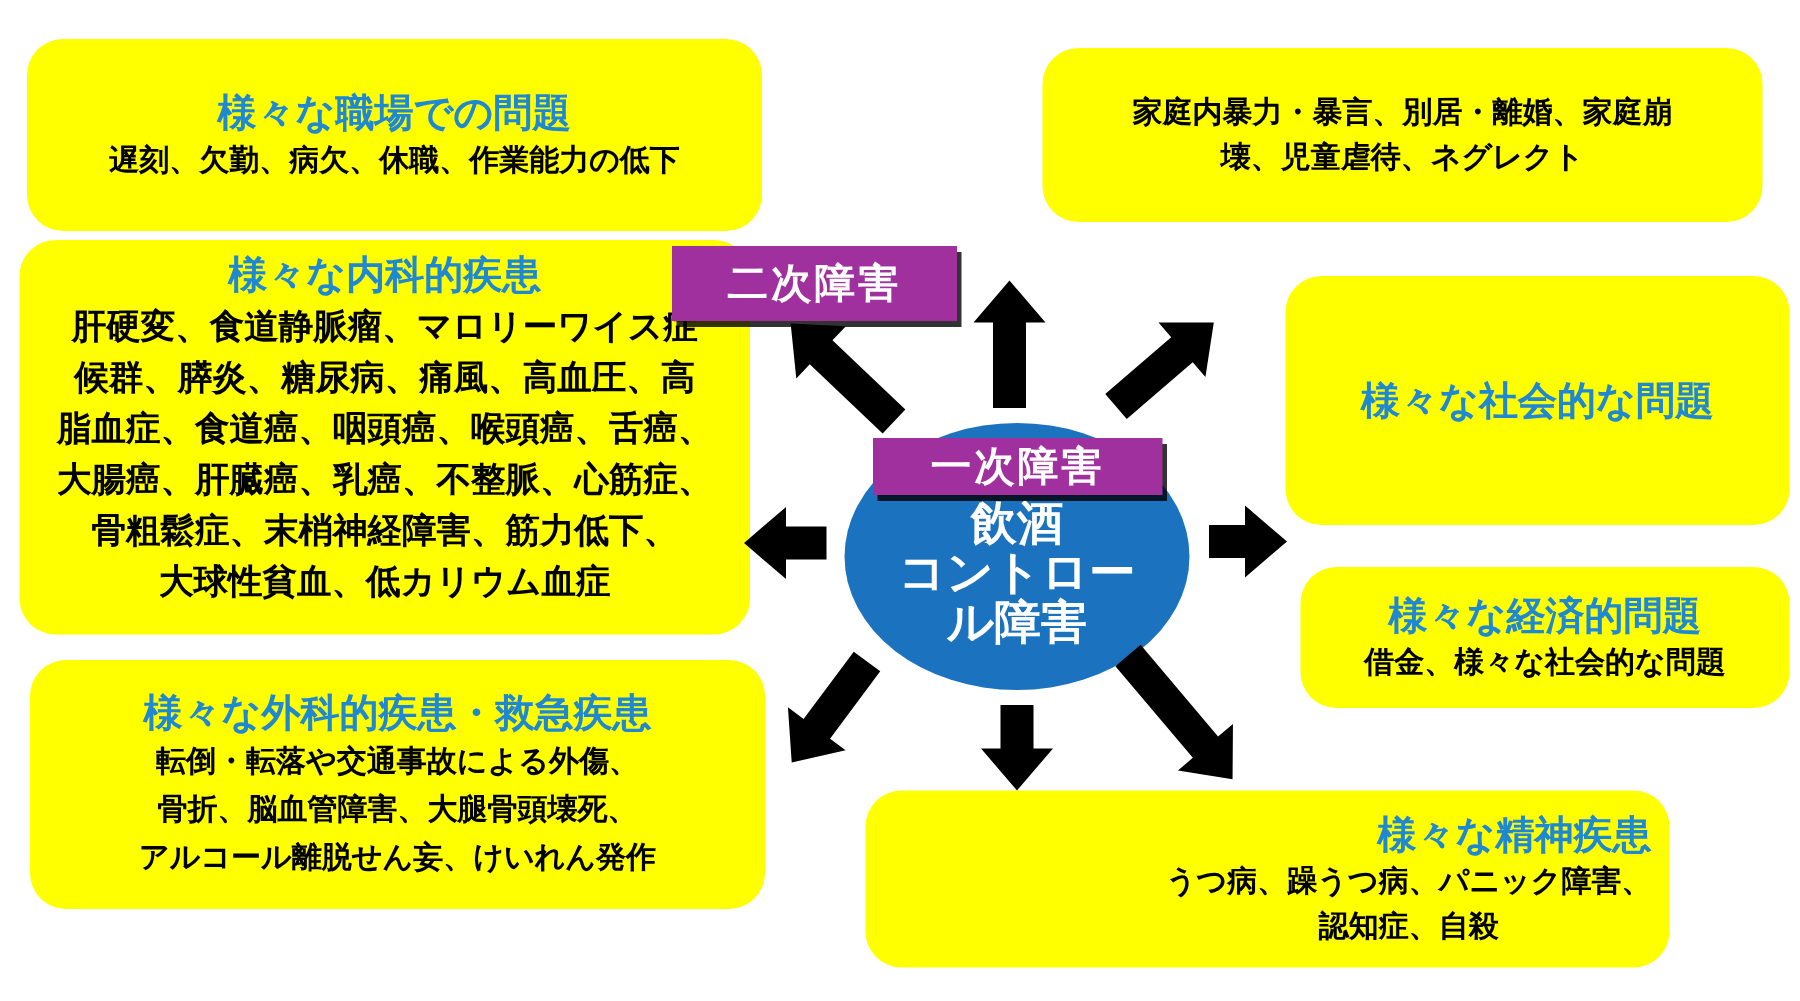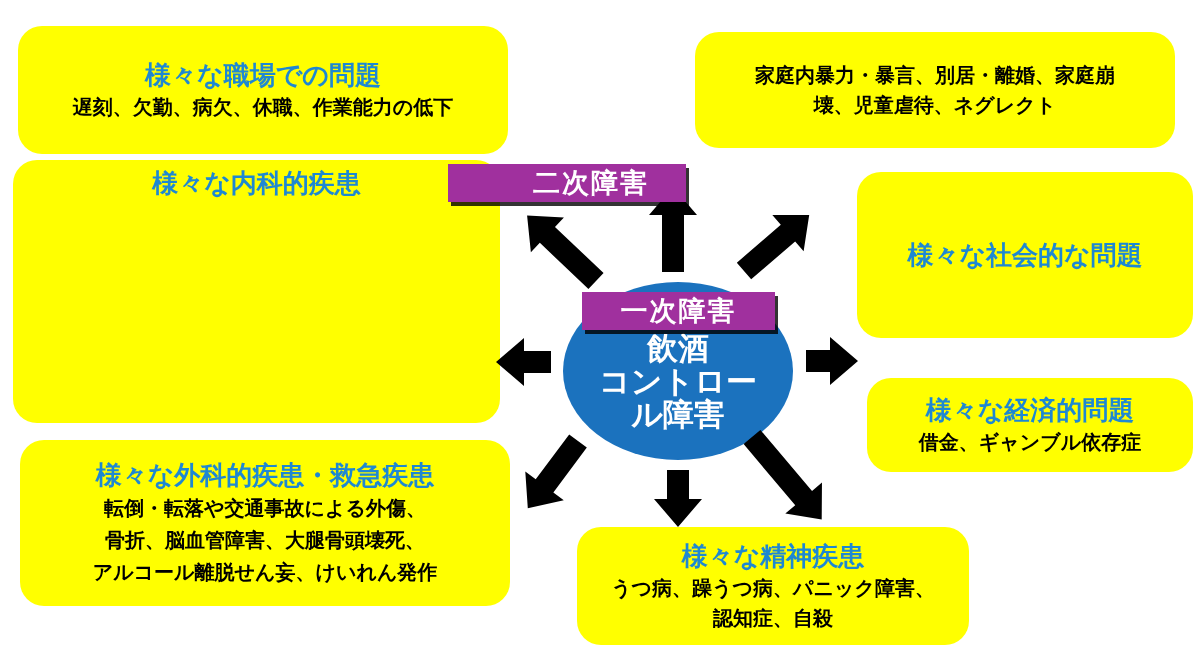--- a/index.html
+++ b/index.html
@@ -46,39 +46,45 @@
     <span class="box-body">遅刻、欠勤、病欠、休職、作業能力の低下</span>
   </div>
 
   <div class="box" id="box-family" style="left:695px;top:32px;width:480px;height:116px;">
     <span class="box-body" style="line-height:30px;">家庭内暴力・暴言、別居・離婚、家庭崩
 壊、児童虐待、ネグレクト</span>
   </div>
 
   <div class="box" id="box-internal" style="left:13px;top:160px;width:487px;height:263px;">
     <span class="box-title">様々な内科的疾患</span>
+    <span class="box-body">肝硬変、食道静脈瘤、マロリーワイス症
+候群、膵炎、糖尿病、痛風、高血圧、高
+脂血症、食道癌、咽頭癌、喉頭癌、舌癌、
+大腸癌、肝臓癌、乳癌、不整脈、心筋症、
+骨粗鬆症、末梢神経障害、筋力低下、
+大球性貧血、低カリウム血症</span>
   </div>
 
   <div class="box" id="box-surgical" style="left:20px;top:440px;width:490px;height:166px;">
     <span class="box-title">様々な外科的疾患・救急疾患</span>
     <span class="box-body" style="line-height:32px;">転倒・転落や交通事故による外傷、
 骨折、脳血管障害、大腿骨頭壊死、
 アルコール離脱せん妄、けいれん発作</span>
   </div>
 
-  <div class="box" id="box-social" style="left:857px;top:172px;width:336px;height:166px;gap:47px;">
+  <div class="box" id="box-social" style="left:857px;top:184px;width:336px;height:166px;gap:47px;">
     <span class="box-title">様々な社会的な問題</span>
   </div>
 
   <div class="box" id="box-economic" style="left:867px;top:378px;width:326px;height:94px;">
     <span class="box-title">様々な経済的問題</span>
-    <span class="box-body">借金、ギャンブル依存症</span>
+    <span class="box-body">借金、様々な社会的な問題</span>
   </div>
 
-  <div class="box" id="box-psychiatric" style="left:577px;top:527px;width:392px;height:118px;">
+  <div class="box" id="box-psychiatric" style="left:577px;top:527px;width:536px;height:118px;align-items:flex-end;">
     <span class="box-title">様々な精神疾患</span>
     <span class="box-body" style="line-height:30px;">うつ病、躁うつ病、パニック障害、
 認知症、自殺</span>
   </div>
 
   <svg id="arrows-svg" width="1200" height="667" viewBox="0 0 1200 667">
       <path d="M0 -11 L57 -11 L57 -24 L85 0 L57 24 L57 11 L0 11 Z" transform="translate(673 272) rotate(-90)" fill="#000000"></path>
       <path d="M0 -11 L67 -11 L67 -24 L95 0 L67 24 L67 11 L0 11 Z" transform="translate(596 281) rotate(-136.5)" fill="#000000"></path>
       <path d="M0 -11 L58 -11 L58 -24 L86 0 L58 24 L58 11 L0 11 Z" transform="translate(744 271) rotate(-40.7)" fill="#000000"></path>
       <path d="M0 -11 L27 -11 L27 -24 L55 0 L27 24 L27 11 L0 11 Z" transform="translate(551 362) rotate(180)" fill="#000000"></path>
@@ -87,21 +93,21 @@
       <path d="M0 -11 L29 -11 L29 -24 L57 0 L29 24 L29 11 L0 11 Z" transform="translate(678 470) rotate(90)" fill="#000000"></path>
       <path d="M0 -11 L80 -11 L80 -24 L108 0 L80 24 L80 11 L0 11 Z" transform="translate(752 437) rotate(49.8)" fill="#000000"></path>
     </svg>
 
   <div class="center-ellipse">
     <div class="center-ellipse-text">飲酒
 コントロー
 ル障害</div>
   </div>
 
-  <div class="disorder-label" style="left:448px;top:164px;width:190px;height:38px;padding-left:48px;">
+  <div class="disorder-label" style="left:448px;top:164px;width:190px;height:50px;">
     <span>二次障害</span>
   </div>
 
   <div class="disorder-label" style="left:582px;top:292px;width:193px;height:38px;align-items:center;">
     <span>一次障害</span>
   </div>
 
 </div>
 
 </body></html>

